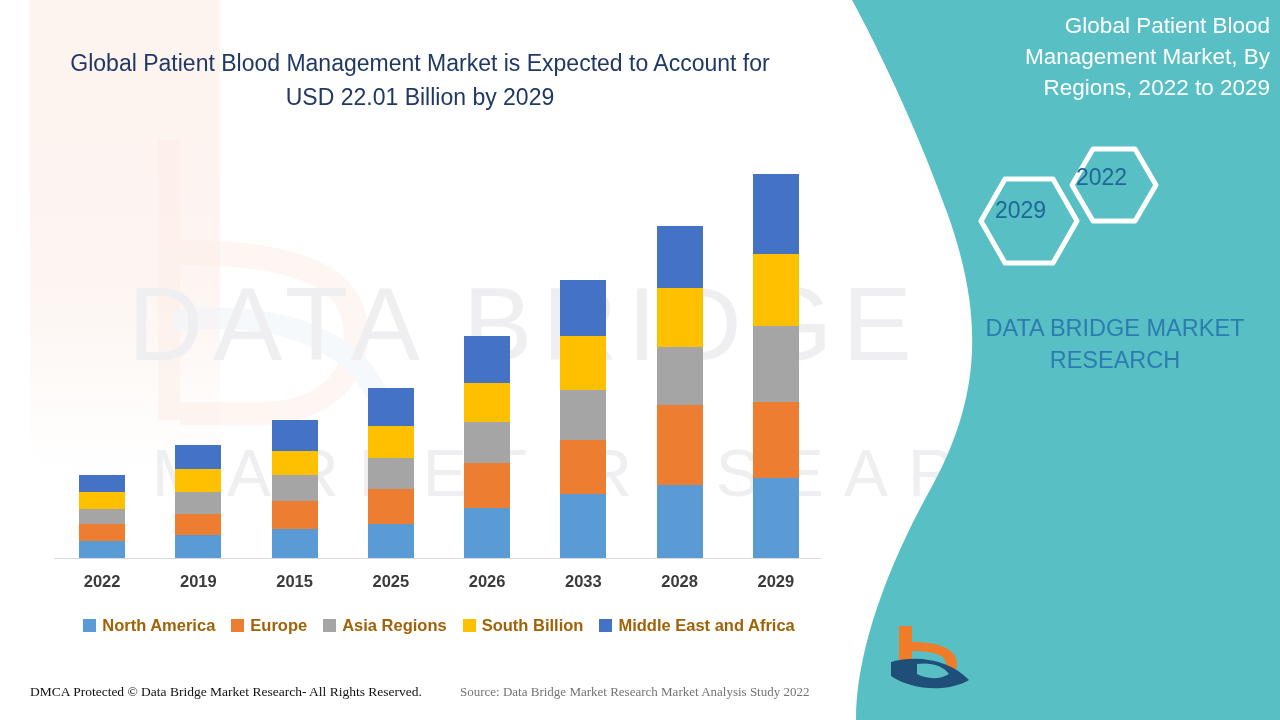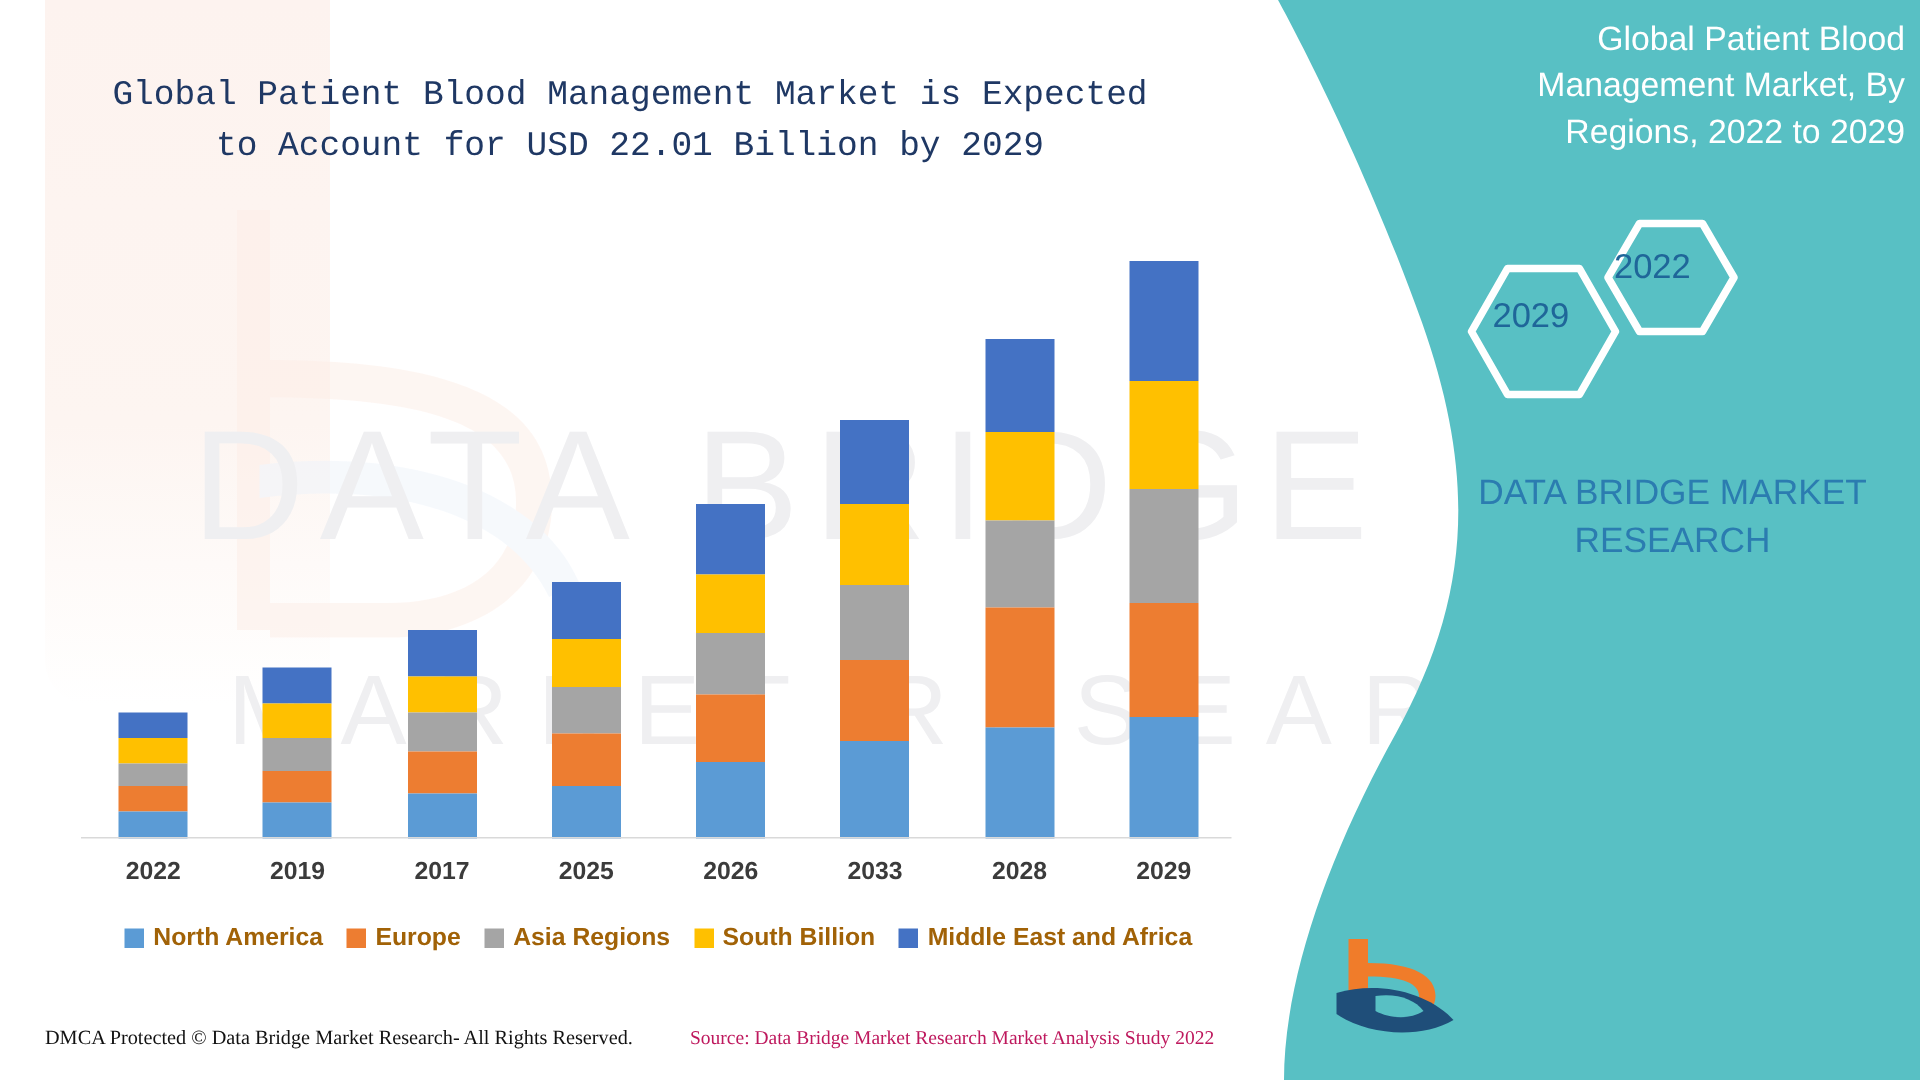--- a/index.html
+++ b/index.html
@@ -25,21 +25,21 @@
   .wm-pink{
     position:absolute;left:30px;top:0px;width:190px;height:470px;
     background:linear-gradient(180deg,#fdf3ef 0%,#fdf5f1 60%,#ffffff 100%);
     border-radius:0 0 30px 30px;
   }
 
   
   .title{
     position:absolute;left:60px;top:46px;width:720px;
     text-align:center;color:#1f3864;font-size:23px;line-height:34px;
-    font-family:Liberation Mono, monospace;
+    font-family:Liberation Sans, sans-serif;
   }
   .axis-line{
     position:absolute;left:54px;top:558px;width:767px;height:1px;
     background:#d9d9d9;
   }
 
   .bars{position:absolute;left:54px;top:150px;width:770px;height:409px;
         display:flex;align-items:flex-end;}
   .bar-slot{flex:1;display:flex;flex-direction:column;justify-content:flex-end;align-items:center;height:100%;}
   .bar{width:46px;display:flex;flex-direction:column;}
@@ -55,21 +55,21 @@
   .legend-item{display:flex;align-items:center;gap:6px;}
   .legend-swatch{width:13px;height:13px;display:inline-block;}
   .legend-label{color:#a16207;font-size:16.5px;font-weight:bold;white-space:nowrap;}
 
   
   .footer-left{
     position:absolute;left:30px;top:684px;color:#111;
     font-family:"Liberation Serif",serif;font-size:13.5px;
   }
   .footer-right{
-    position:absolute;left:460px;top:684px;color:#be185d;
+    position:absolute;left:460px;top:684px;color:#737373;
     font-family:"Liberation Serif",serif;font-size:13px;
   }
 
   
   .panel{position:absolute;left:0;top:0;width:1280px;height:720px;pointer-events:none;}
   .panel svg{display:block;}
 
   .panel-title{
     position:absolute;left:960px;top:10px;width:310px;text-align:right;
     color:#ffffff;font-size:22.5px;line-height:31px;
@@ -179,21 +179,21 @@
           <div class="seg" style="height: 76.0088px; background: rgb(237, 125, 49);"></div>
           <div class="seg" style="height: 81.4381px; background: rgb(91, 155, 213);"></div>
         </div>
       </div>
     </div>
   <div class="axis-line"></div>
 
   <div class="xlabels" id="xlabels">
       <div class="xlabel">2022</div>
       <div class="xlabel">2019</div>
-      <div class="xlabel">2017</div>
+      <div class="xlabel">2015</div>
       <div class="xlabel">2025</div>
       <div class="xlabel">2026</div>
       <div class="xlabel">2033</div>
       <div class="xlabel">2028</div>
       <div class="xlabel">2029</div>
     </div>
 
   <div class="legend" id="legend">
       <div class="legend-item">
         <span class="legend-swatch" style="background: rgb(91, 155, 213);"></span>

